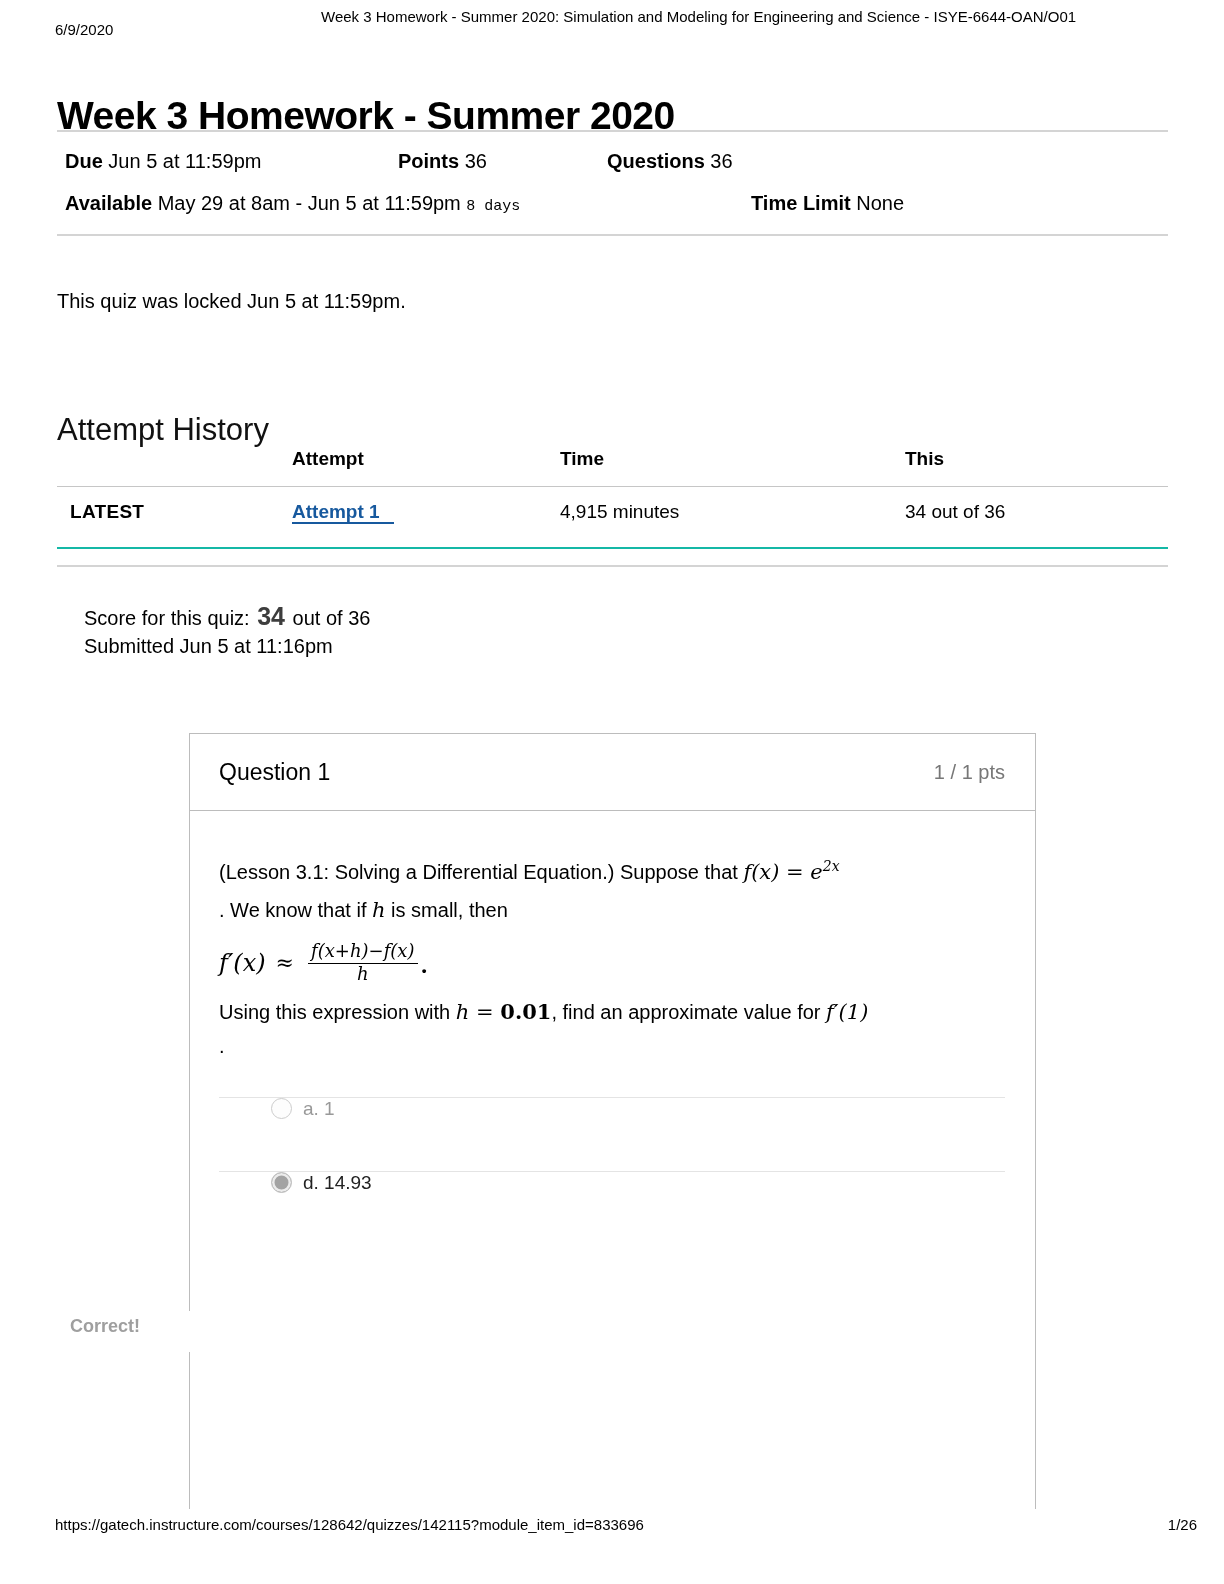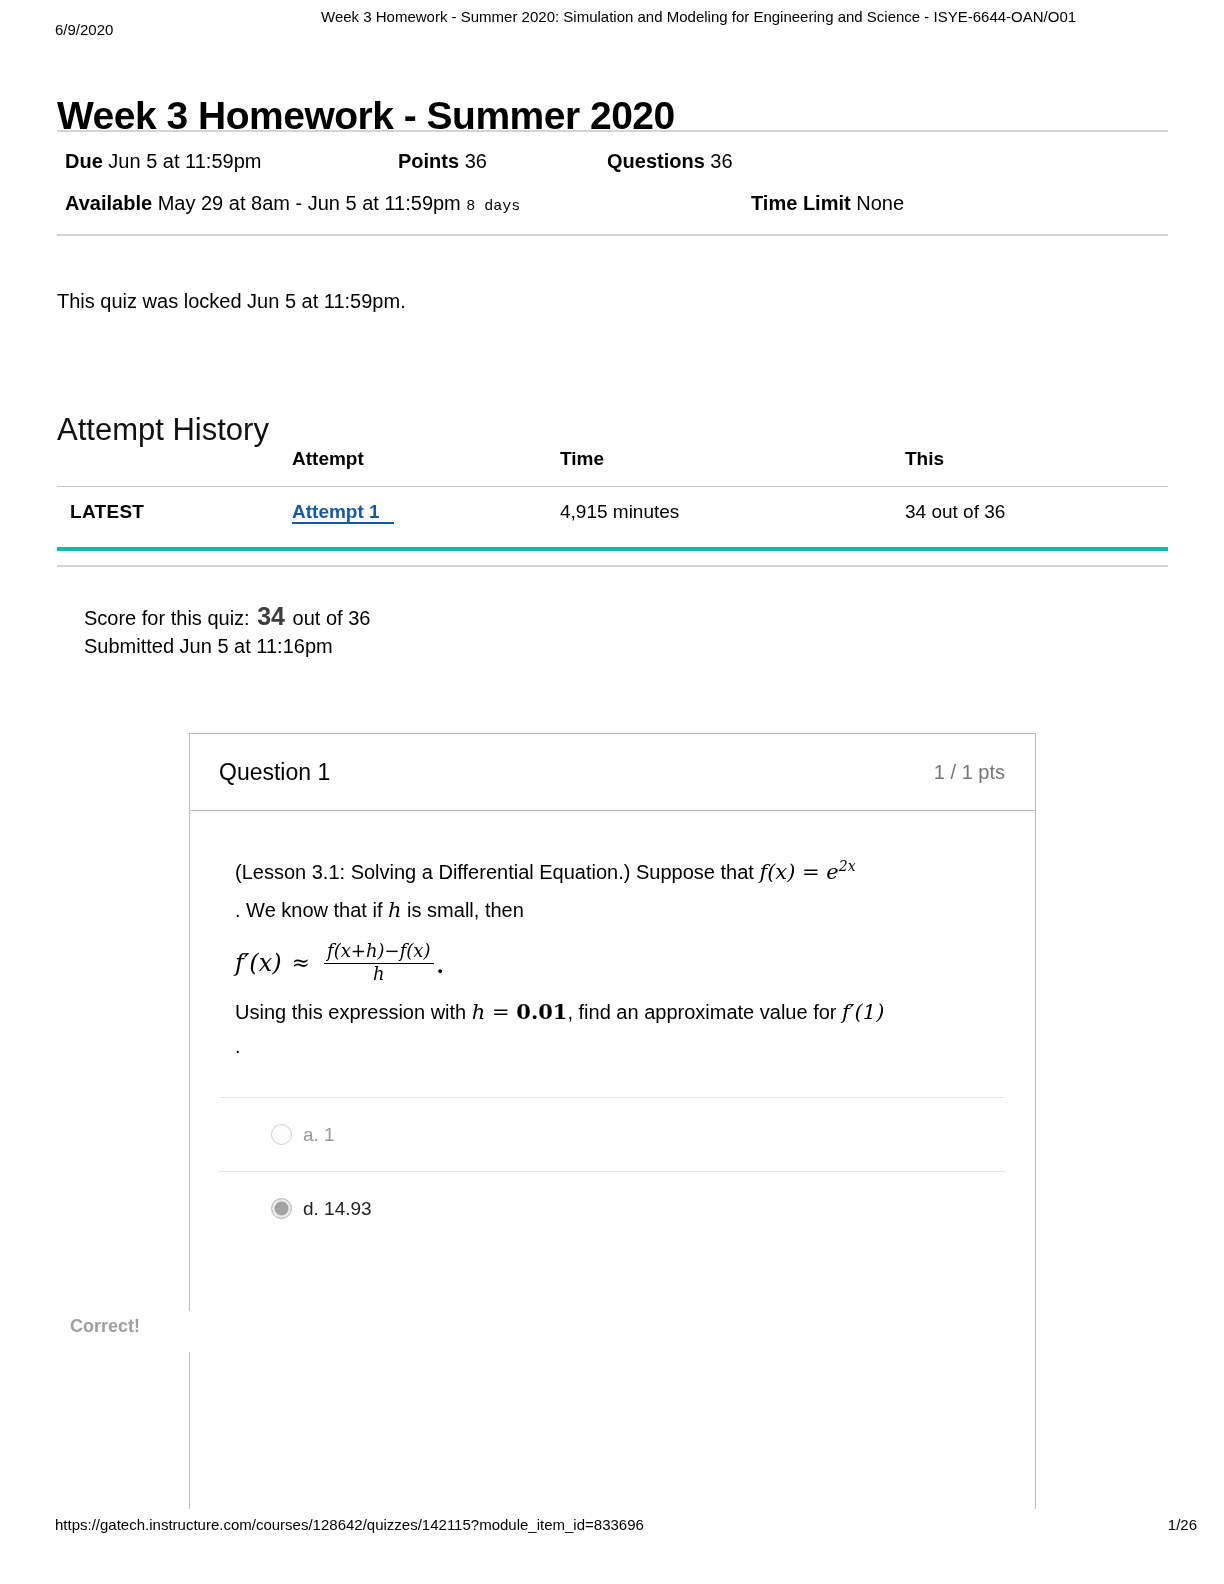--- a/index.html
+++ b/index.html
@@ -32,52 +32,52 @@
   .m-duration { font-size:15px;font-family:Liberation Mono, monospace; }
   .m-timelimit { left:751px; top:192px; }
 
   .lock-notice { left:57px; top:290px; font-size:20px; }
 
   .h2 { left:57px; top:386px; font-size:31px; font-weight:400; color:#111; }
 
   
   table.attempts { position:absolute; left:57px; top:446px; width:1111px; border-collapse:collapse; }
   table.attempts th { text-align:left; font-size:19px; font-weight:700; padding:2px 0 16px 0; border-bottom:1px solid #c6c6c6; }
-  table.attempts td { text-align:left; font-size:19px; padding:14px 0 24px 0; border-bottom:4px solid #14b8a6; }
+  table.attempts td { text-align:left; font-size:19px; padding:14px 0 24px 0; border-bottom:2px solid #14b8a6; }
   .row-label { font-weight:700; font-size:17px; letter-spacing:0.3px; padding-left:13px !important; }
   a.attempt-link { color:#17599e; font-weight:700; text-decoration:none; border-bottom:2px solid #17599e; padding-right:14px; }
 
   
   .score-block { left:84px; top:602px; font-size:20px; line-height:28px; }
   .score-num { font-size:25px; font-weight:700; color:#3d3d3d; padding:0 2px; }
 
   
   .qcard { left:189px; top:733px; width:845px; height:775px;
            border:1px solid #bcbcbc; border-bottom:none; background:#fff; }
   .qheader { position:relative; height:76px; border-bottom:1px solid #bcbcbc; }
   .qtitle { position:absolute; left:29px; top:25px; font-size:23px; font-weight:400;text-align:right; }
   .qpts   { position:absolute; right:30px; top:27px; font-size:20px; color:#777; }
   .qbody  { padding:36px 30px 0 29px; }
-  .qtext  { font-size:20px; line-height:38px; color:#000;margin-left:16px; }
+  .qtext  { font-size:20px; line-height:38px; color:#000; }
   .math   { font-family:"DejaVu Serif", serif; font-style:italic; font-size:21px; }
   .math sup { font-size:14px; font-style:italic; }
   .math .bold { font-weight:700; font-style:normal; font-family:"DejaVu Serif", serif; }
 
   .formula { display:flex; align-items:center; margin:6px 0 2px 0; height:56px; }
   .f-lhs { font-size:24px; }
   .f-approx { font-size:22px; margin:0 14px 0 10px; font-style:normal; }
   .frac { display:inline-block; text-align:center; line-height:1.15; }
   .frac .num { display:block; font-size:18px; border-bottom:1.5px solid #000; padding:0 3px 1px 3px; }
   .frac .den { display:block; font-size:18px; }
   .f-dot { align-self:flex-end; margin:0 0 6px 3px; font-style:normal; font-weight:700; }
   .period-line { font-size:20px; line-height:30px; }
 
   
   .answers { margin:36px 0 0 0; }
-  .answer { height:73px; border-top:1px solid #e4e4e4; display:flex; align-items:center; padding-left:52px; }
+  .answer { height:73px; border-top:1px solid #e4e4e4; display:flex; align-items:flex-start; padding-left:52px; }
   .radio { width:19px; height:19px; border-radius:50%; border:1.5px solid #cccccc; background:#fdfdfd; flex:0 0 auto; }
   .answer-label { margin-left:11px; font-size:19px; color:#999999; }
   .answer.selected .radio { background:#a3a3a3; box-shadow:inset 0 0 0 2.5px #ececec; border:1.5px solid #c2c2c2; }
   .answer.selected .answer-label { color:#222222; }
 
   .correct-badge { left:70px; top:1316px; font-size:18px; font-weight:700; color:#9f9f9f; }
   .border-gap { left:188px; top:1311px; width:3px; height:41px; background:#ffffff; }
 </style>
 </head>
 <body>

